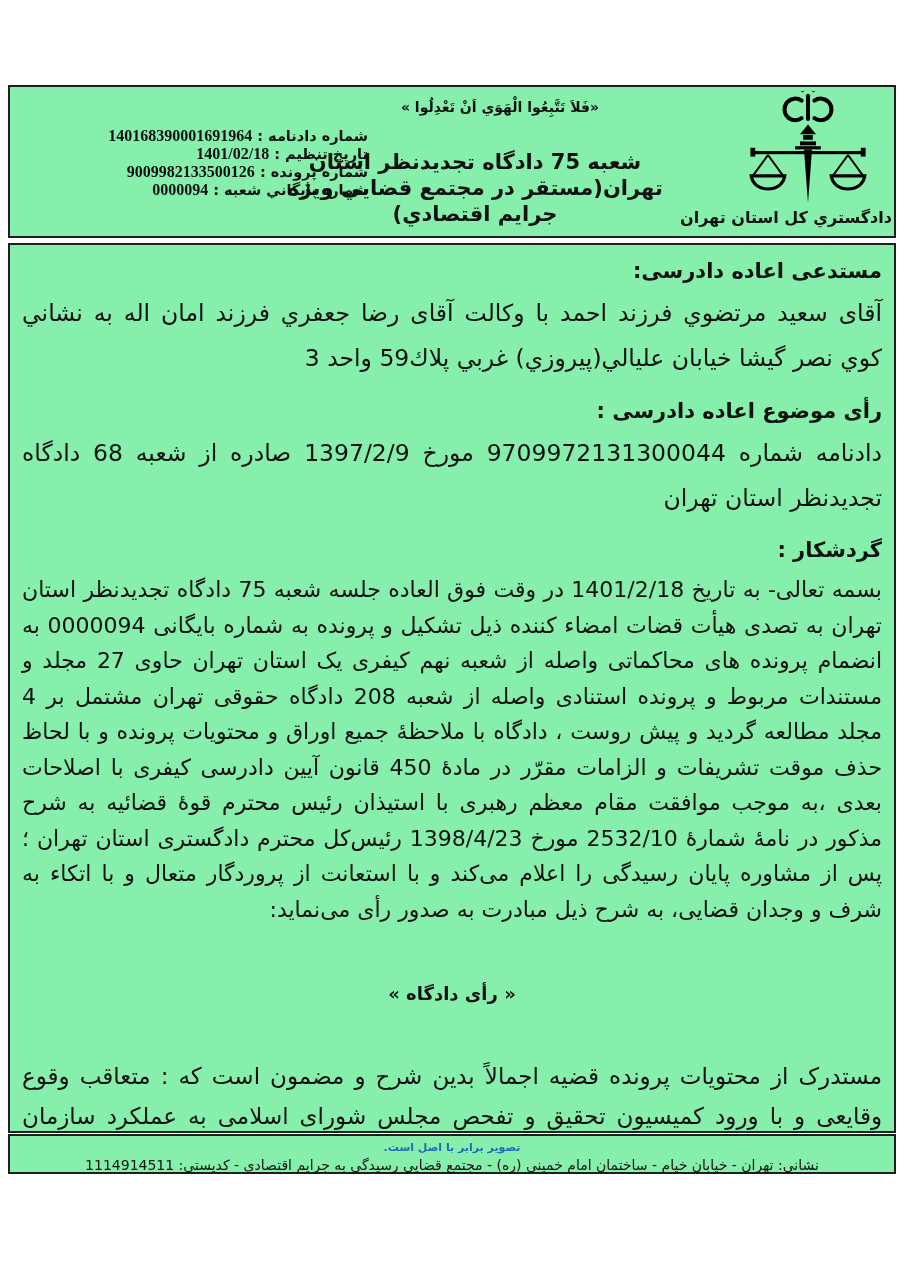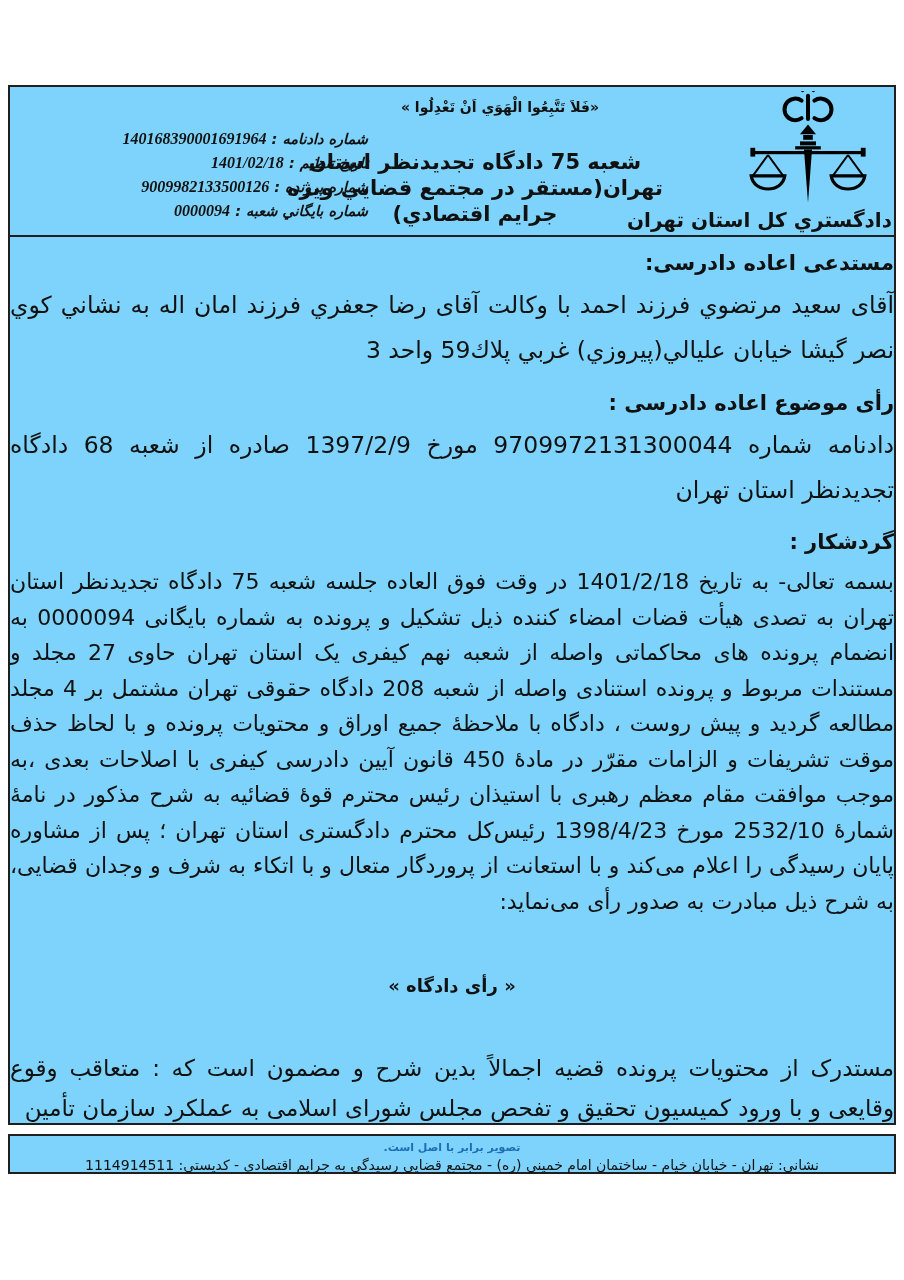--- a/index.html
+++ b/index.html
@@ -2,56 +2,56 @@
 <html><head>
 <meta charset="utf-8">
 <style>
   * { box-sizing: border-box; margin: 0; padding: 0; }
   html, body { background: #ffffff; }
   body {
     width: 904px; height: 1280px; position: relative;
     font-family: "DejaVu Sans", sans-serif;
     color: #111111;
   }
-  .box { position: absolute; left: 8px; width: 888px; border: 2px solid #1f1f1f; background: #7dd3fc; }
+  .box { position: absolute; left: 8px; width: 888px; border: 2px solid #1f1f1f; background: #86efac; }
 
   
   .header-box { top: 85px; height: 153px; }
   .quote {
     position: absolute; top: 12px; left: 300px; width: 380px;
     text-align: center; direction: rtl;
     font-size: 14px; font-weight: bold; letter-spacing: 0.5px;
   }
   .meta-block {
     position: absolute; top: 40px; left: 40px; width: 318px;
     direction: rtl; text-align: right;
   }
-  .meta-row { font-size: 14.5px; font-weight: bold; line-height: 23px; white-space: nowrap; font-style: italic; }
+  .meta-row { font-size: 14.5px; font-weight: bold; line-height: 17px; white-space: nowrap; }
   .meta-row .val { font-family: "Liberation Serif", serif; font-size: 16px; }
   .court-name {
     position: absolute; top: 62px; left: 255px; width: 420px;
     direction: rtl; text-align: center;
     font-size: 21px; font-weight: bold; line-height: 26px;
   }
   .doc-type {
     position: absolute; top: 114px; left: 255px; width: 420px;
     text-align: center; font-size: 22px; font-weight: bold;
     color: #1f6cb5; direction: rtl;
   }
   .logo-wrap {
     position: absolute; top: 4px; right: 2px; width: 168px;
     text-align: center;
   }
   .logo-wrap svg { display: block; margin: 0 auto; }
   .org-name {
-    direction: rtl; font-size: 20px; font-weight: bold; margin-top: 1px; white-space: nowrap;
+    direction: rtl; font-size: 16px; font-weight: bold; margin-top: 1px; white-space: nowrap;
   }
 
   
-  .body-box { top: 235px; height: 890px; padding: 0 0; direction: rtl; }
+  .body-box { top: 243px; height: 890px; padding: 0 12px; direction: rtl; }
   .sec-h {
     font-size: 21px; font-weight: bold; text-align: right; line-height: 28px;
   }
   .h1 { margin-top: 12px; }
   .h2 { margin-top: 16px; }
   .h3 { margin-top: 15px; }
   .para { text-align: justify; text-justify: inter-word; }
   .para-lg { font-size: 23.5px; line-height: 45px; margin-top: 6px; }
   .para-md { font-size: 22px;   line-height: 35.5px; margin-top: 8px; }
   .para-end { font-size: 23px;  line-height: 40px; margin-top: 52px; }

